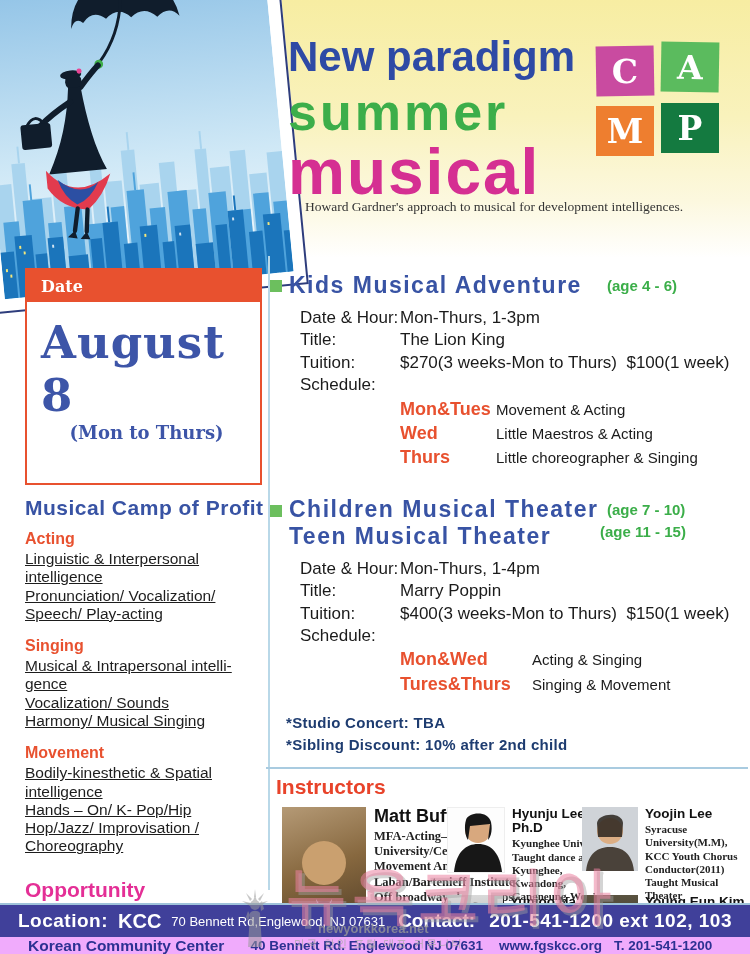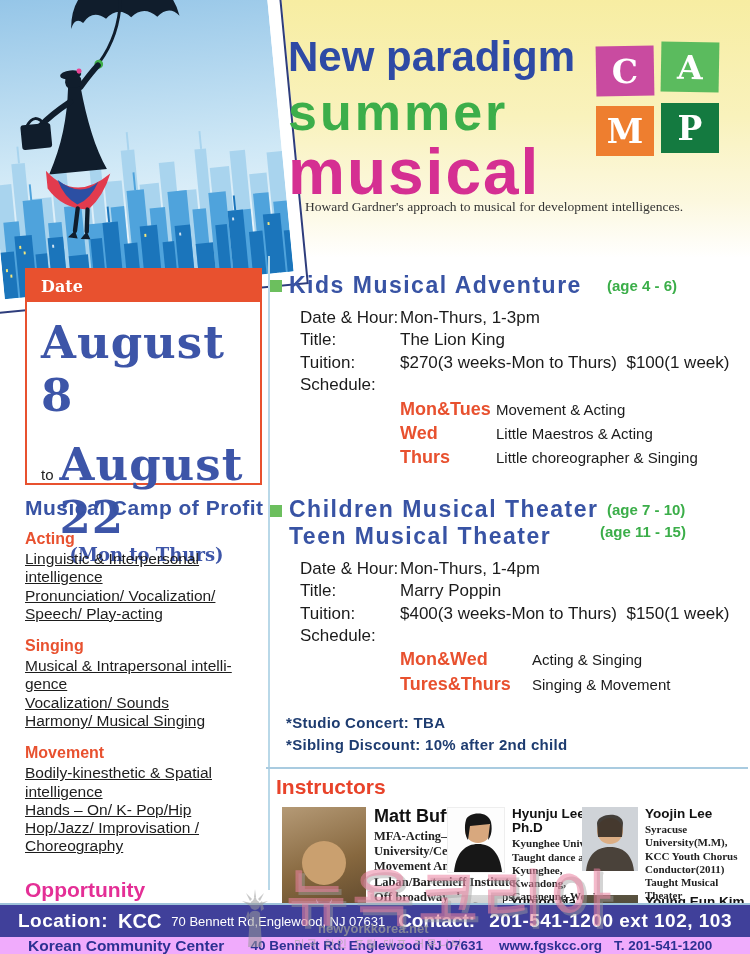--- a/index.html
+++ b/index.html
@@ -257,24 +257,20 @@
 
     <div class="subtitle">Howard Gardner's approach to musical for development intelligences.</div>
   </div>
 
   <div class="v-sep"></div>
 
   <div class="date-box">
     <div class="date-head">Date</div>
     <div class="date-body">
       <div class="d-line1">August 8</div>
-      <div class="d-row">
-        <span class="d-to">to</span>
-        <span class="d-line2">August 22</span>
-      </div>
       <div class="d-line3">(Mon to Thurs)</div>
     </div>
   </div>
 
   <div class="left-col">
     <div class="lc-title">Musical Camp of Profit</div>
 
     <div class="lc-sec">
       <div class="lc-head">Acting</div>
       <div class="lc-line">Linguistic &amp; Interpersonal</div>

